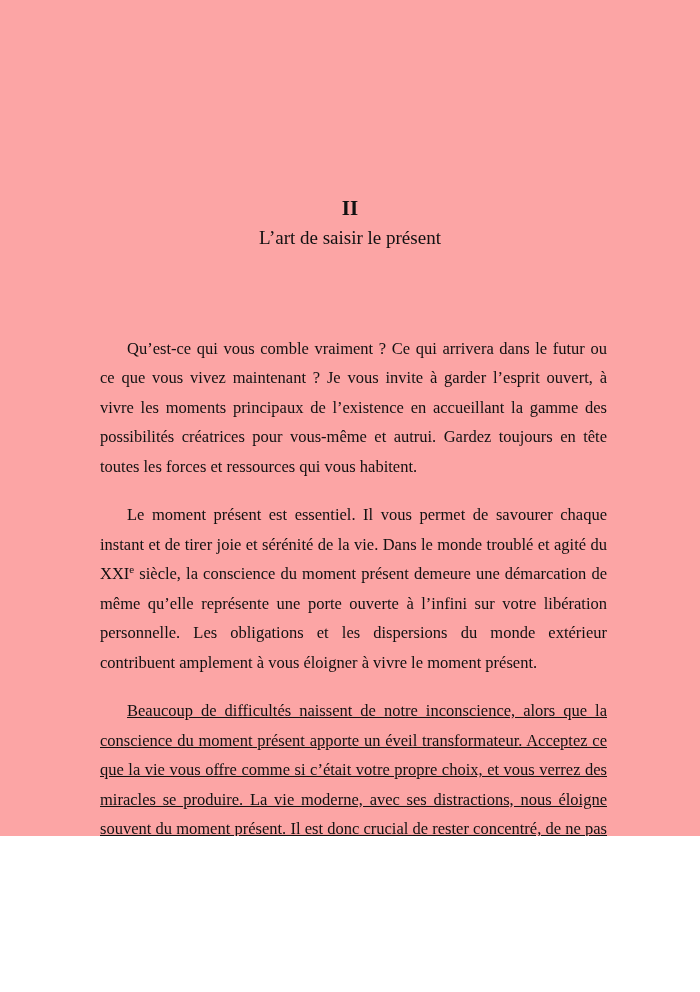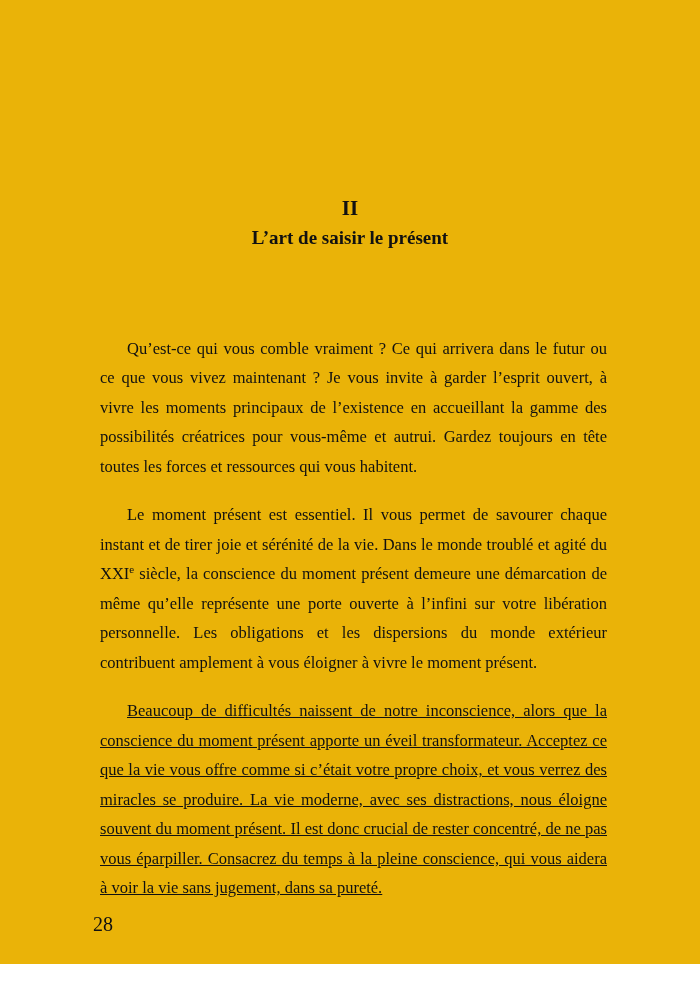--- a/index.html
+++ b/index.html
@@ -3,22 +3,22 @@
 <meta charset="utf-8">
 <style>
   html, body {
     margin: 0;
     padding: 0;
     background: #ffffff;
   }
   .page {
     position: relative;
     width: 700px;
-    height: 964px;
-    background: #eab308;
+    height: 836px;
+    background: #fca5a5;
     font-family: "Liberation Serif", "DejaVu Serif", serif;
     color: #111111;
     overflow: hidden;
     box-sizing: border-box;
   }
   .content {
     position: absolute;
     top: 0;
     left: 93px;
     width: 514px;
@@ -27,21 +27,21 @@
     margin-top: 196px;
     text-align: center;
     font-size: 21px;
     font-weight: bold;
     line-height: 1.2;
   }
   .chapter-title {
     margin-top: 6px;
     text-align: center;
     font-size: 19px;
-    font-weight: bold;
+    font-weight: normal;
     line-height: 1.2;
   }
   .body-text {
     margin-top: 84px;
     margin-left: 7px;
   }
   .body-text p {
     margin: 0 0 19px 0;
     font-size: 16.5px;
     line-height: 29.5px;

